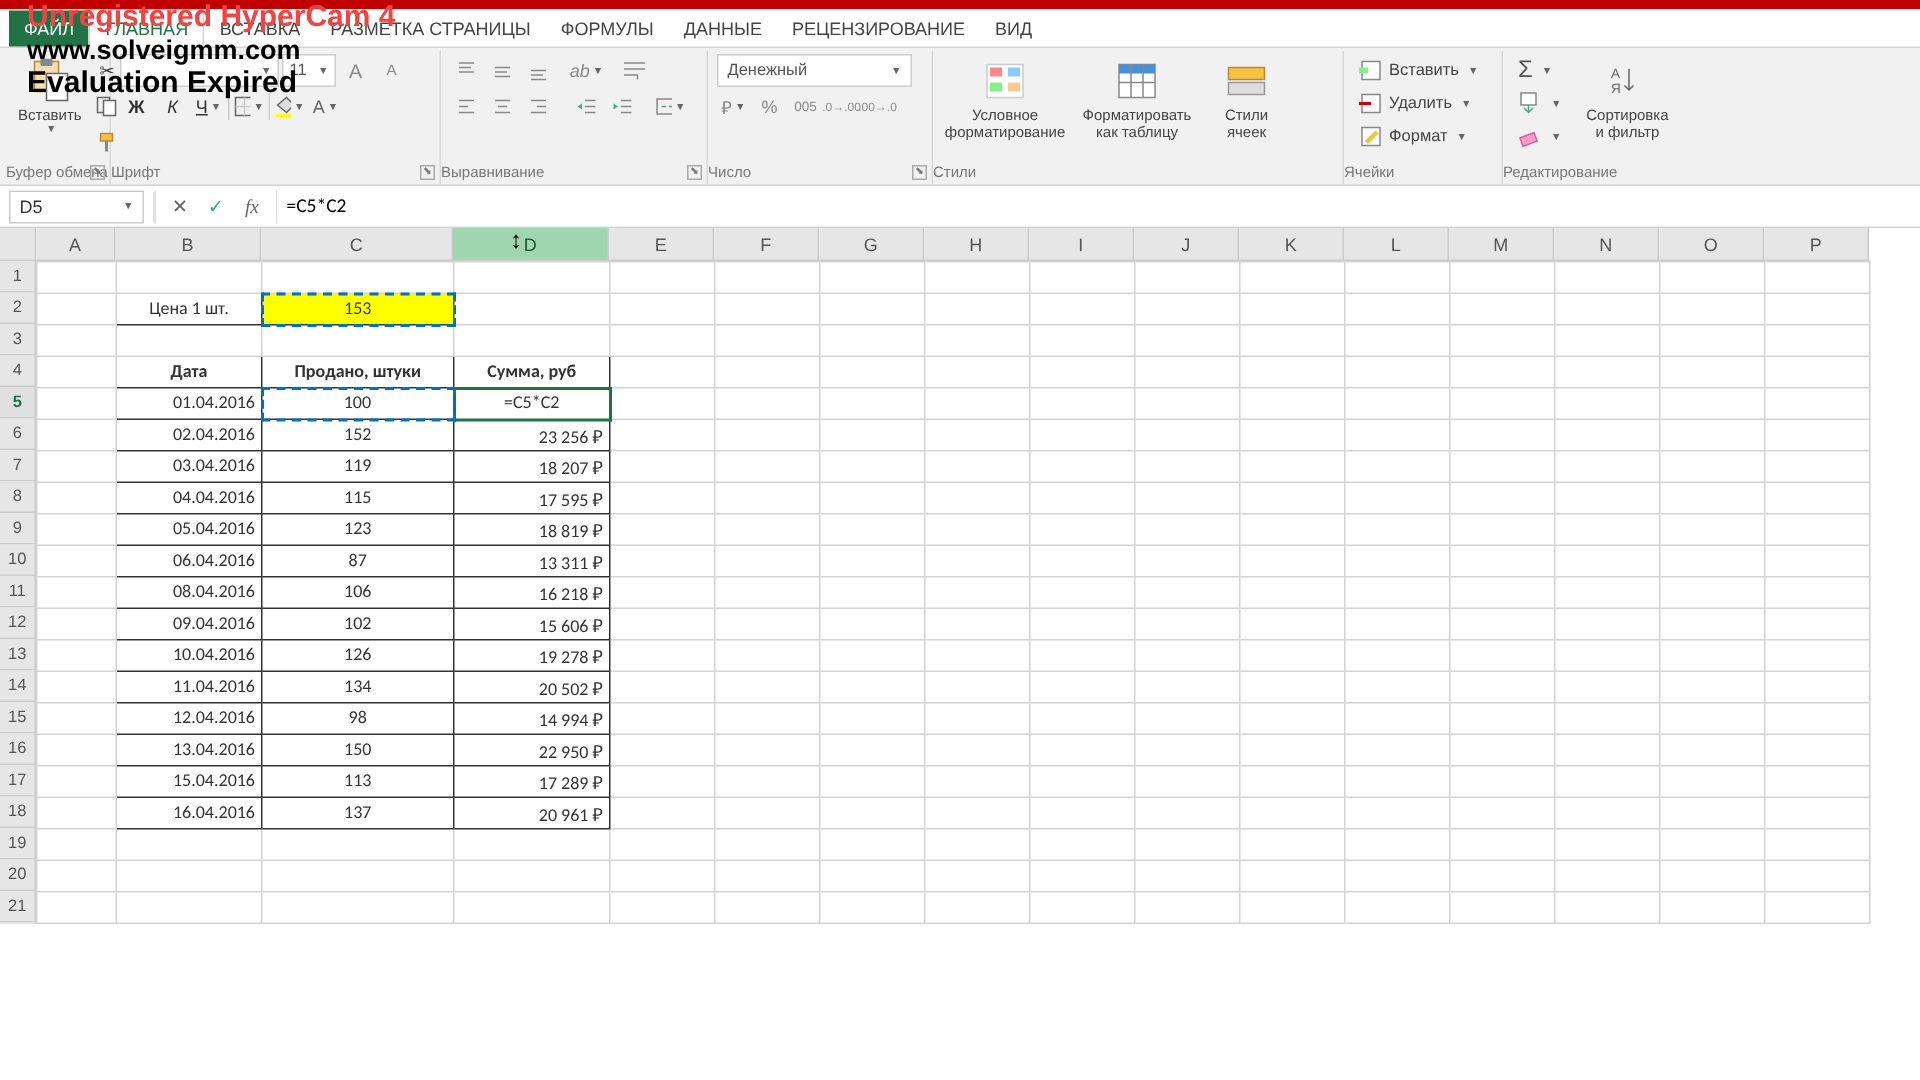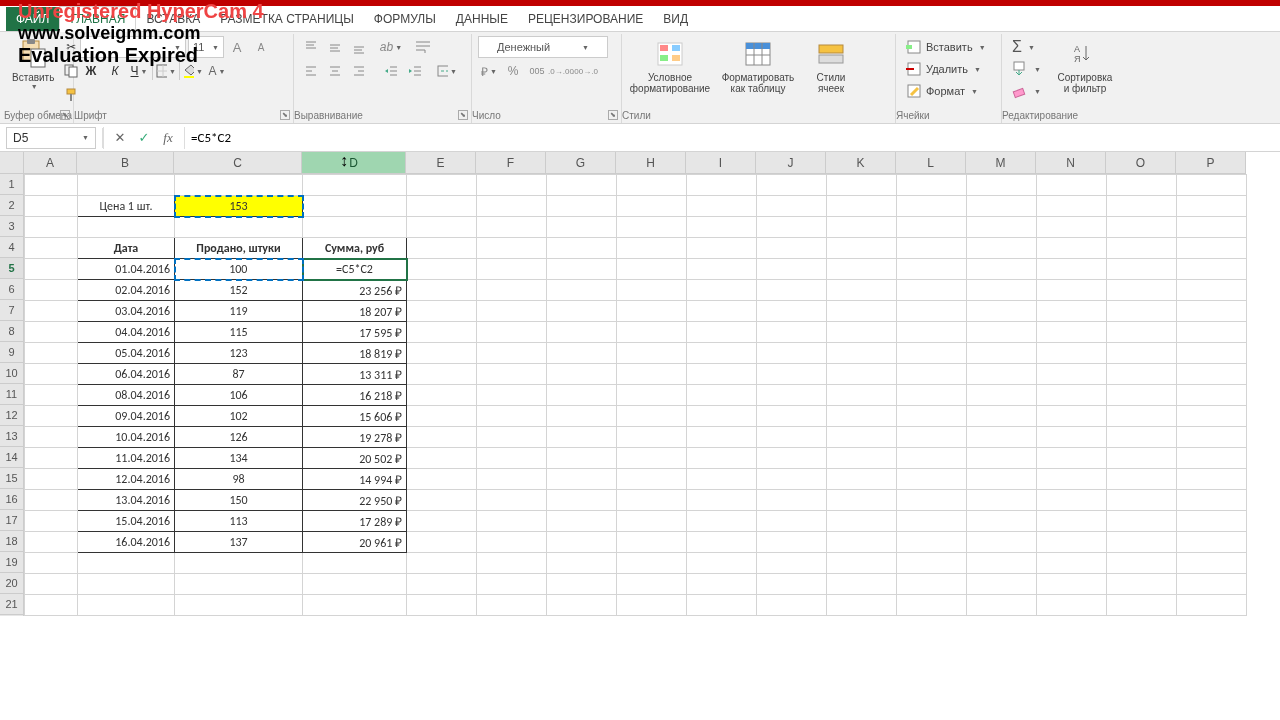--- a/index.html
+++ b/index.html
@@ -33,21 +33,21 @@
 
 .small-btn { width: 22px; height: 22px; display: flex; align-items: center; justify-content: center; cursor: pointer; border: 1px solid transparent; }
 .drop-arrow { font-size: 7px; color: #666; margin-left: 2px; }
 
 .stack { display: flex; flex-direction: column; gap: 2px; }
 .row { display: flex; gap: 2px; align-items: center; }
 
 .font-name { width: 106px; height: 22px; border: 1px solid #ccc; background: #fff; font-size: 11px; padding: 0 4px; display: flex; align-items: center; justify-content: space-between; color: #aaa; }
 .font-size { width: 36px; height: 22px; border: 1px solid #ccc; background: #fff; font-size: 11px; padding: 0 4px; display: flex; align-items: center; justify-content: space-between; color: #555; }
 
-.number-format { width: 130px; height: 22px; border: 1px solid #ccc; background: #fff; font-size: 11px; padding: 0 18px; display: flex; align-items: center; justify-content: space-between; color: #555; }
+.number-format { width: 130px; height: 22px; border: 1px solid #ccc; background: #fff; font-size: 11px; padding: 0 6px; display: flex; align-items: center; justify-content: space-between; color: #555; }
 
 .cells-row-btn { display: flex; align-items: center; gap: 4px; height: 22px; padding: 0 4px; cursor: pointer; font-size: 11px; color: #444; }
 .cells-ico { width:16px; height:16px; }
 
 
 .fx-row { display: flex; align-items: center; height: 28px; border-bottom: 1px solid #d4d4d4; background: #fff; }
 .namebox { width: 90px; height: 22px; border: 1px solid #ccc; margin: 0 6px; display: flex; align-items: center; justify-content: space-between; padding: 0 6px; font-size: 12px; }
 .fx-btns { display: flex; align-items: center; gap: 8px; padding: 0 8px; border-left: 1px solid #ddd; border-right: 1px solid #ddd; height: 22px; }
 .fx-btn { width: 16px; height: 16px; font-size: 13px; color: #666; text-align: center; cursor: pointer; }
 .fx-input { flex: 1; height: 22px; border: none; outline: none; font-size: 13px; padding: 0 6px; font-family: Calibri, sans-serif; }

